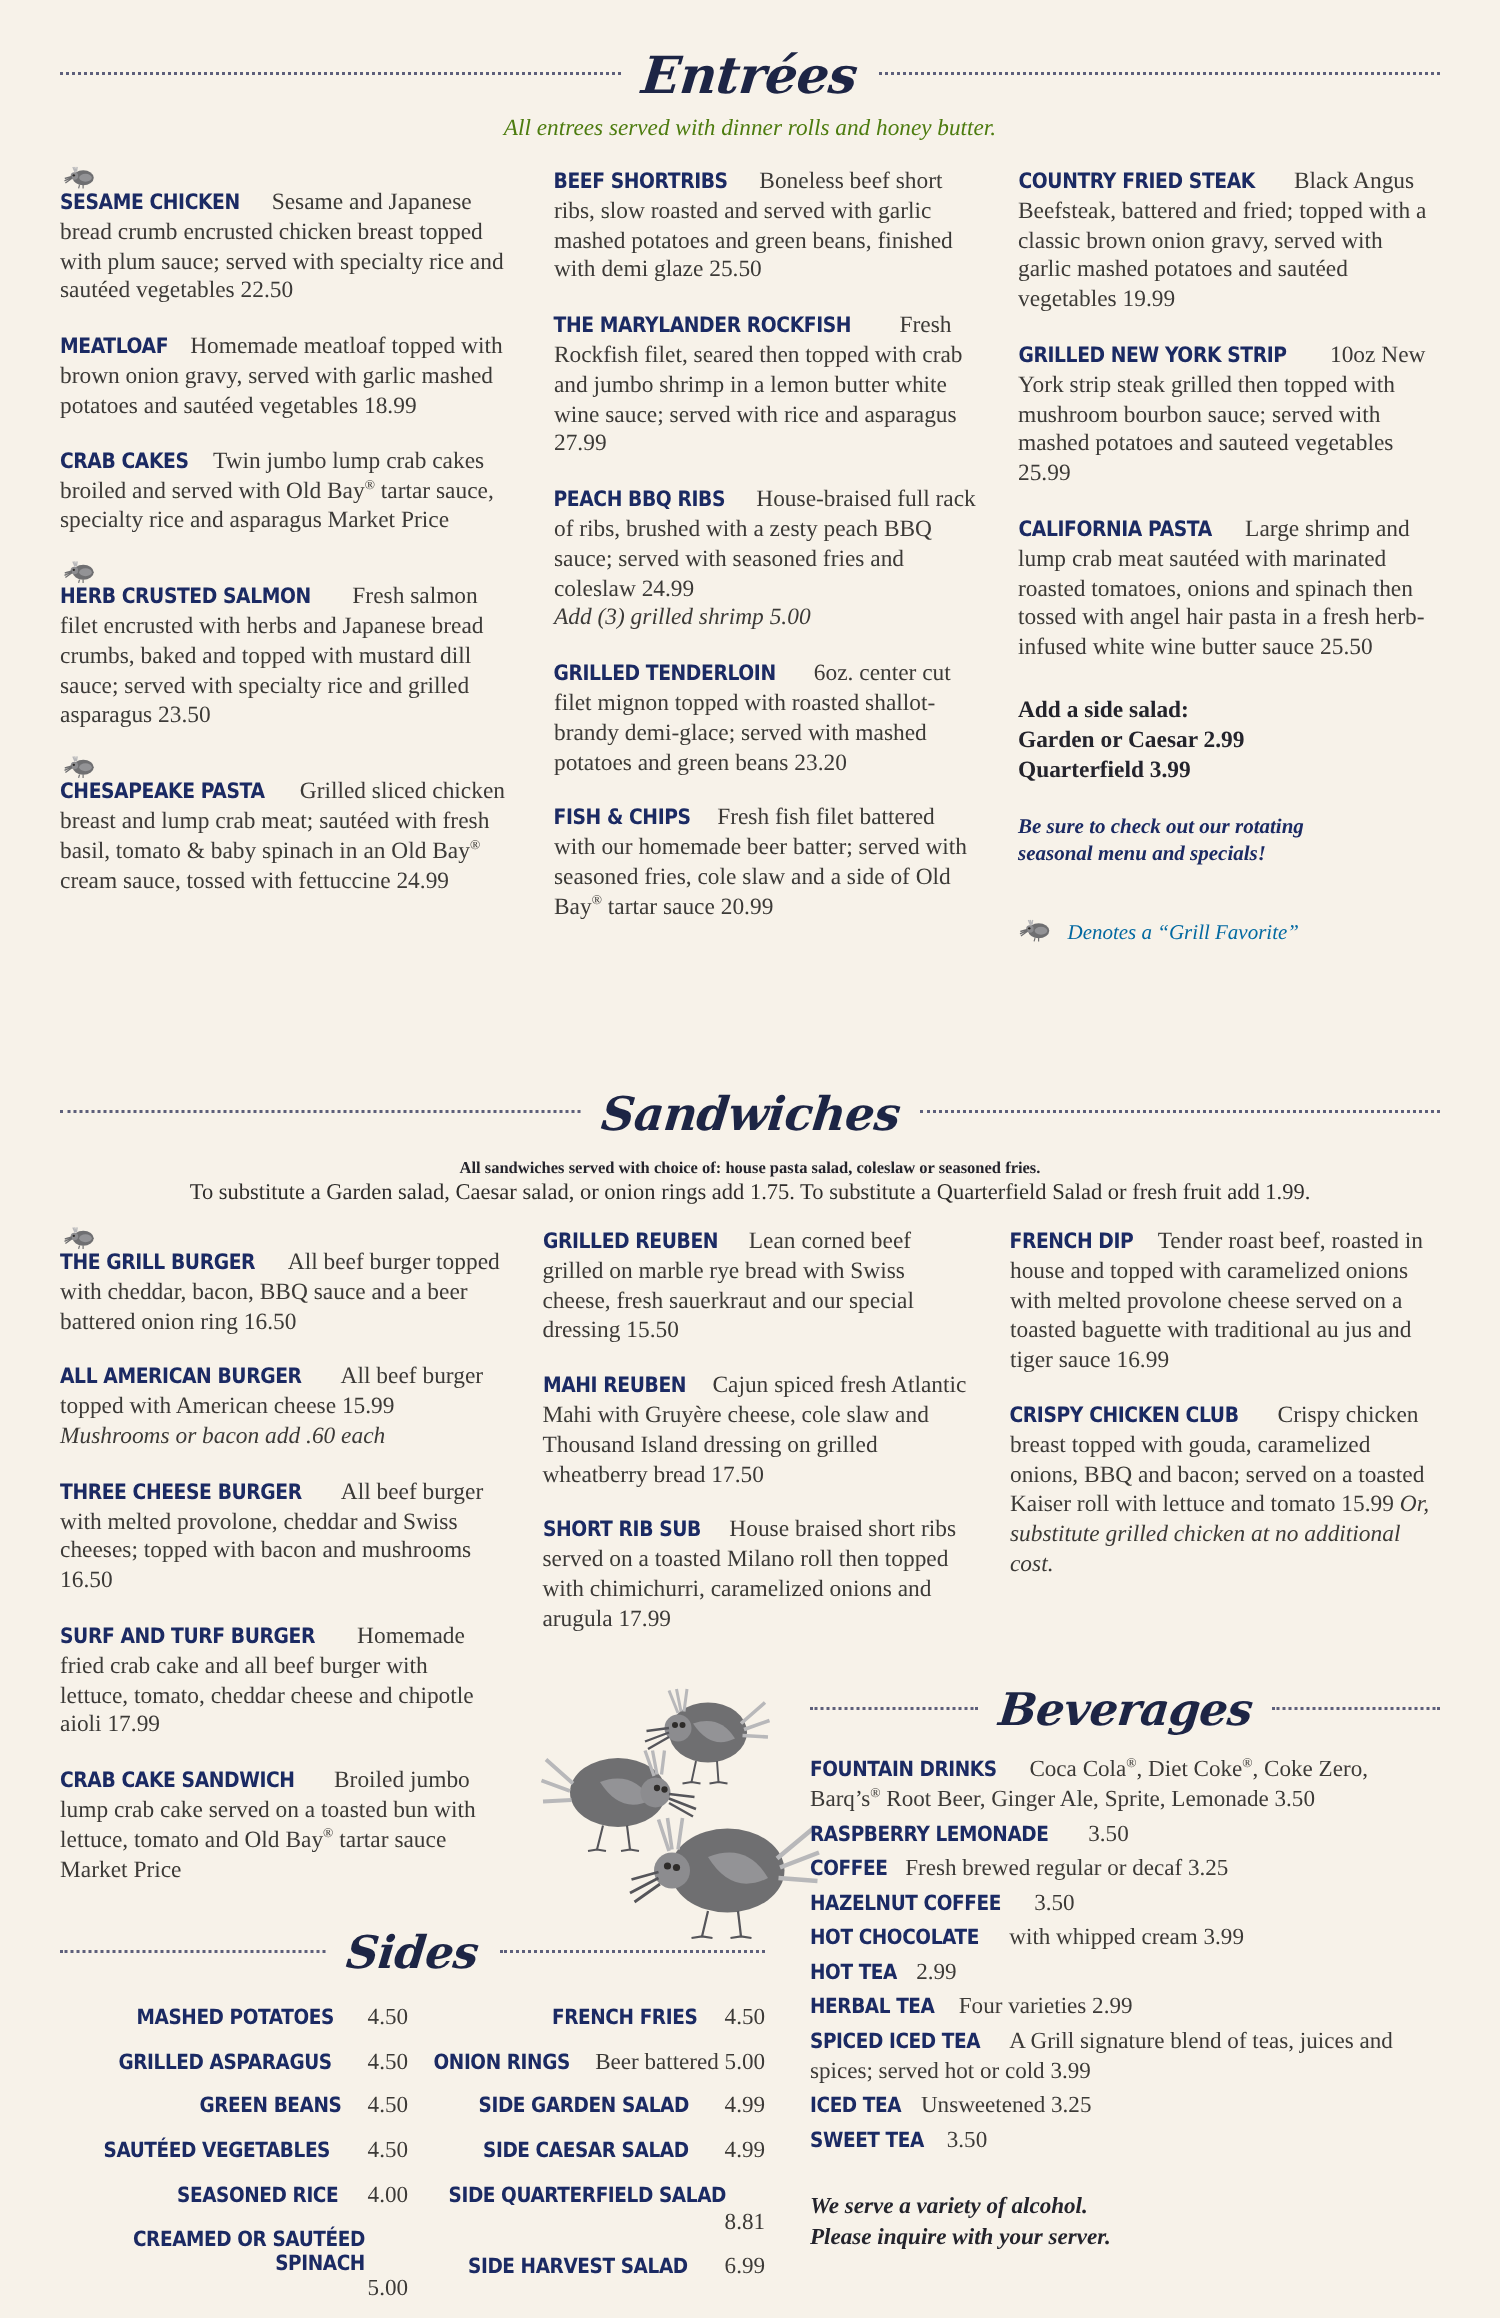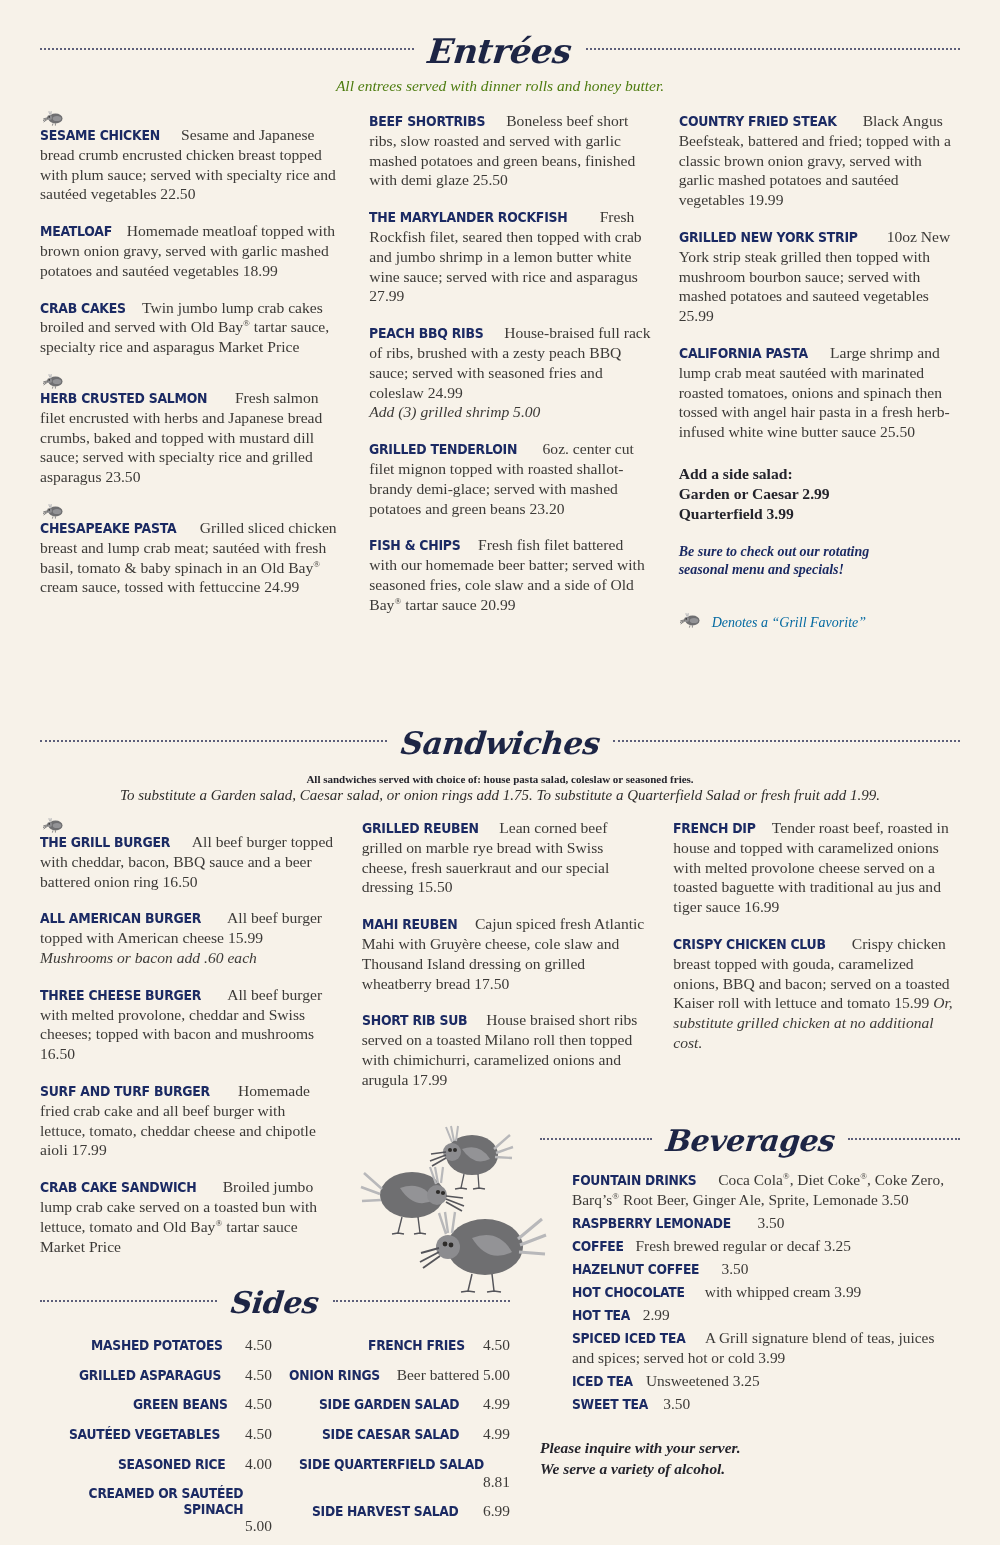--- a/index.html
+++ b/index.html
@@ -131,21 +131,20 @@
   .sw-intro {
     text-align: center;
     margin-top: 14px;
   }
   .sw-line1 {
     font-weight: 700;
     font-size: 11px;
     color: #24242c;
   }
   .sw-line2 {
-    font-style: italic;
     font-size: 15px;
     color: #2f2d2b;
     margin-top: 2px;
   }
 
   
   .sides-cols {
     display: flex;
     margin-top: 18px;
   }
@@ -157,21 +156,20 @@
     text-align: right;
   }
   .side-item .name { font-size: 14px; }
 
   
   .bev-item {
     font-size: 15.4px;
     line-height: 1.3;
     margin-bottom: 3px;
     color: #3c3a37;
-    margin-left: 32px;
   }
   .bev-item .name { font-size: 14px; }
   .alcohol {
     margin-top: 24px;
     font-style: italic;
     font-weight: 700;
     font-size: 15.4px;
     line-height: 1.35;
     color: #24242c;
   }
@@ -388,23 +386,24 @@
       <span class="script-title t-beverages">Beverages</span>
       <span class="dots"></span>
     </div>
     <div id="bev-list" style="margin-top:14px;">
         <div class="bev-item"><span class="name">FOUNTAIN DRINKS</span> <span class="desc">Coca Cola<span class="sup">®</span>, Diet Coke<span class="sup">®</span>, Coke Zero, Barq’s<span class="sup">®</span> Root Beer, Ginger Ale, Sprite, Lemonade 3.50</span></div>
         <div class="bev-item"><span class="name">RASPBERRY LEMONADE</span> <span class="desc">3.50</span></div>
         <div class="bev-item"><span class="name">COFFEE</span> <span class="desc">Fresh brewed regular or decaf 3.25</span></div>
         <div class="bev-item"><span class="name">HAZELNUT COFFEE</span> <span class="desc">3.50</span></div>
         <div class="bev-item"><span class="name">HOT CHOCOLATE</span> <span class="desc">with whipped cream 3.99</span></div>
         <div class="bev-item"><span class="name">HOT TEA</span> <span class="desc">2.99</span></div>
+        <div class="bev-item"><span class="name">HERBAL TEA</span> <span class="desc">Four varieties 2.99</span></div>
         <div class="bev-item"><span class="name">SPICED ICED TEA</span> <span class="desc">A Grill signature blend of teas, juices and spices; served hot or cold 3.99</span></div>
         <div class="bev-item"><span class="name">ICED TEA</span> <span class="desc">Unsweetened 3.25</span></div>
         <div class="bev-item"><span class="name">SWEET TEA</span> <span class="desc">3.50</span></div>
       </div>
     <div class="alcohol">
+      <div>We serve a variety of alcohol.</div>
       <div>Please inquire with your server.</div>
-      <div>We serve a variety of alcohol.</div>
     </div>
   </div>
 
 </div>
 
 </body></html>

